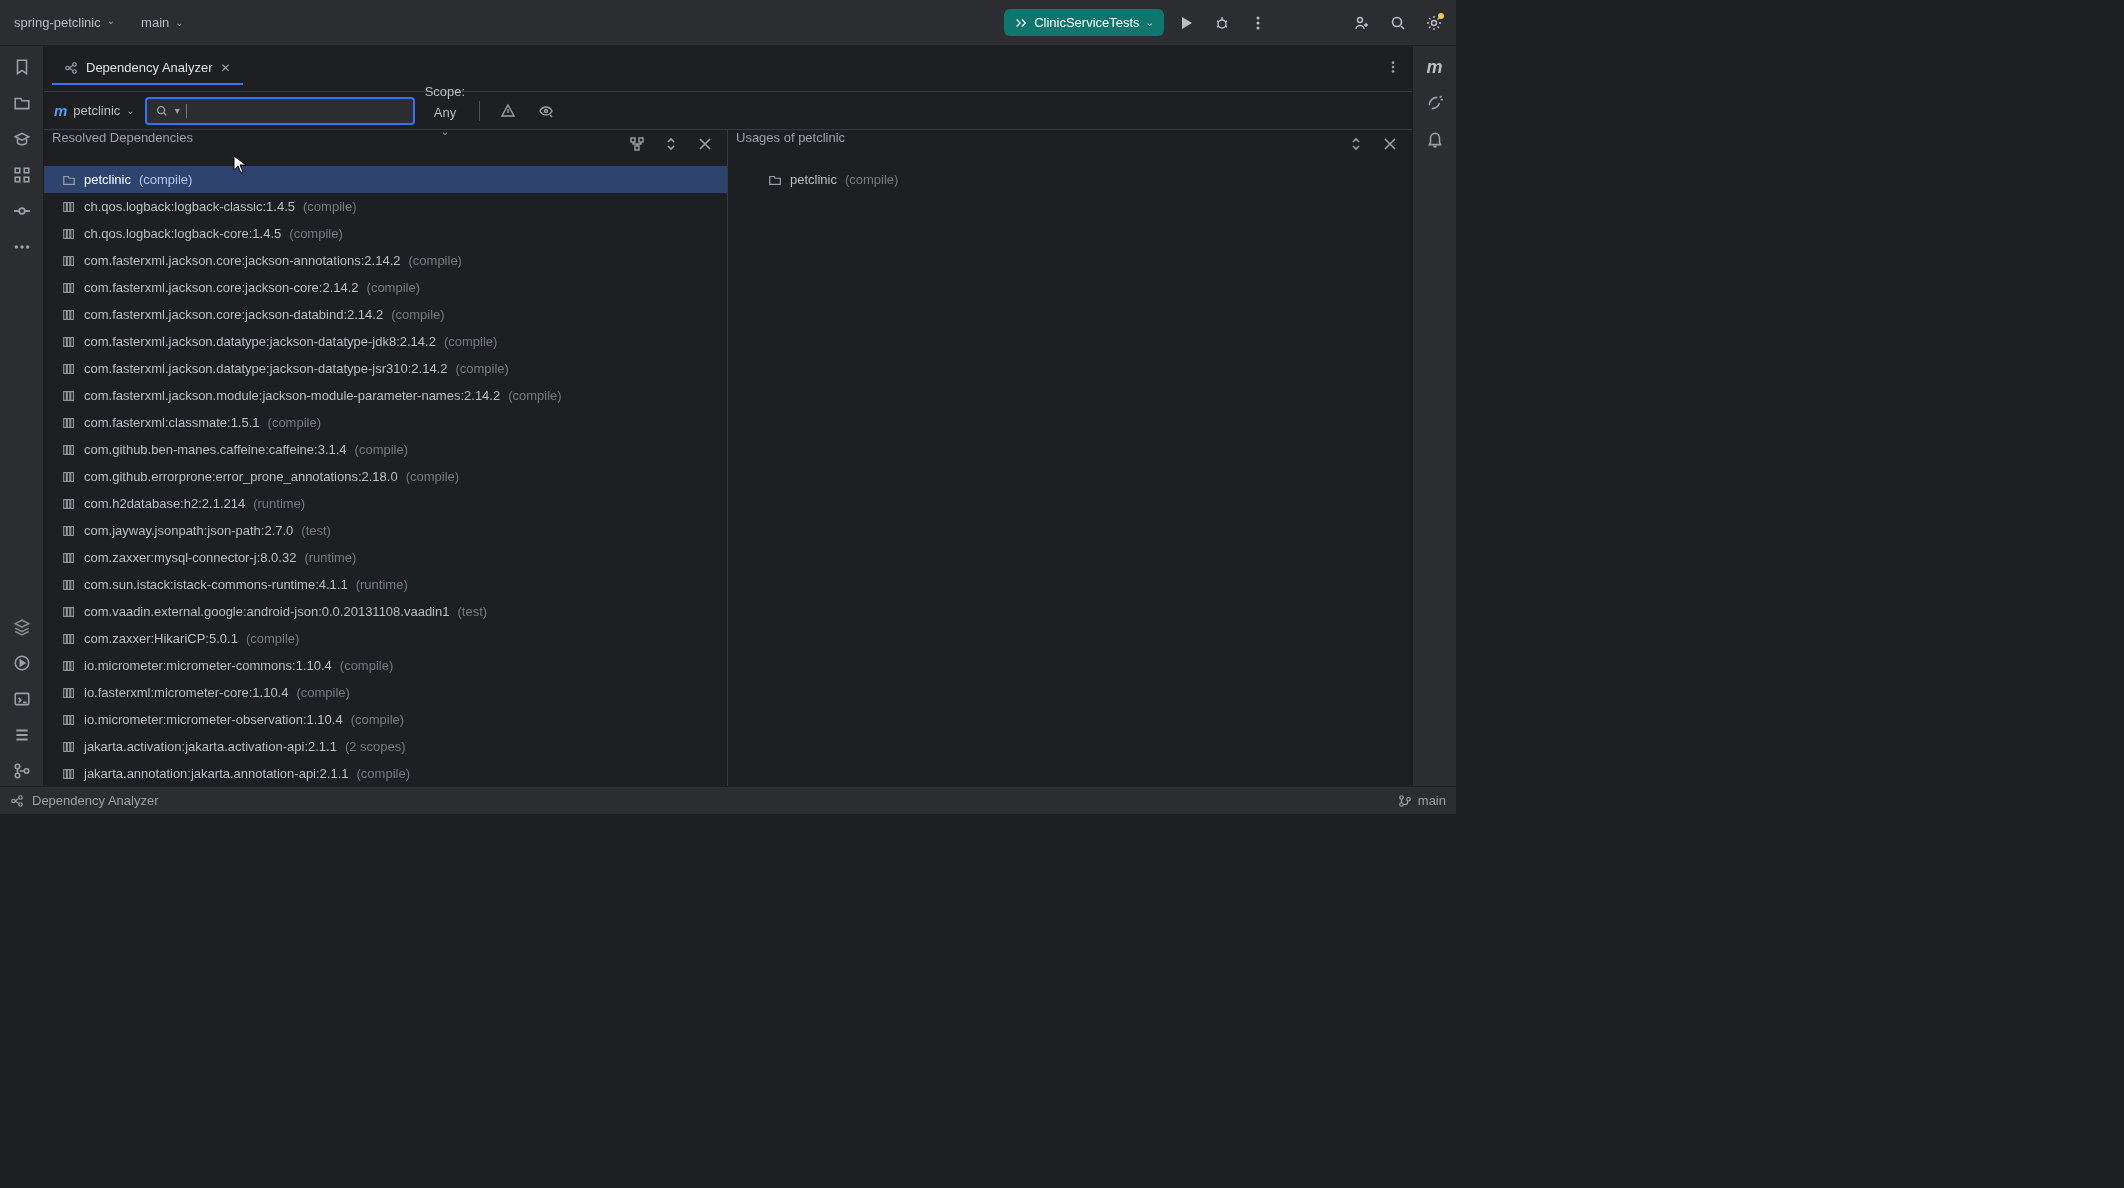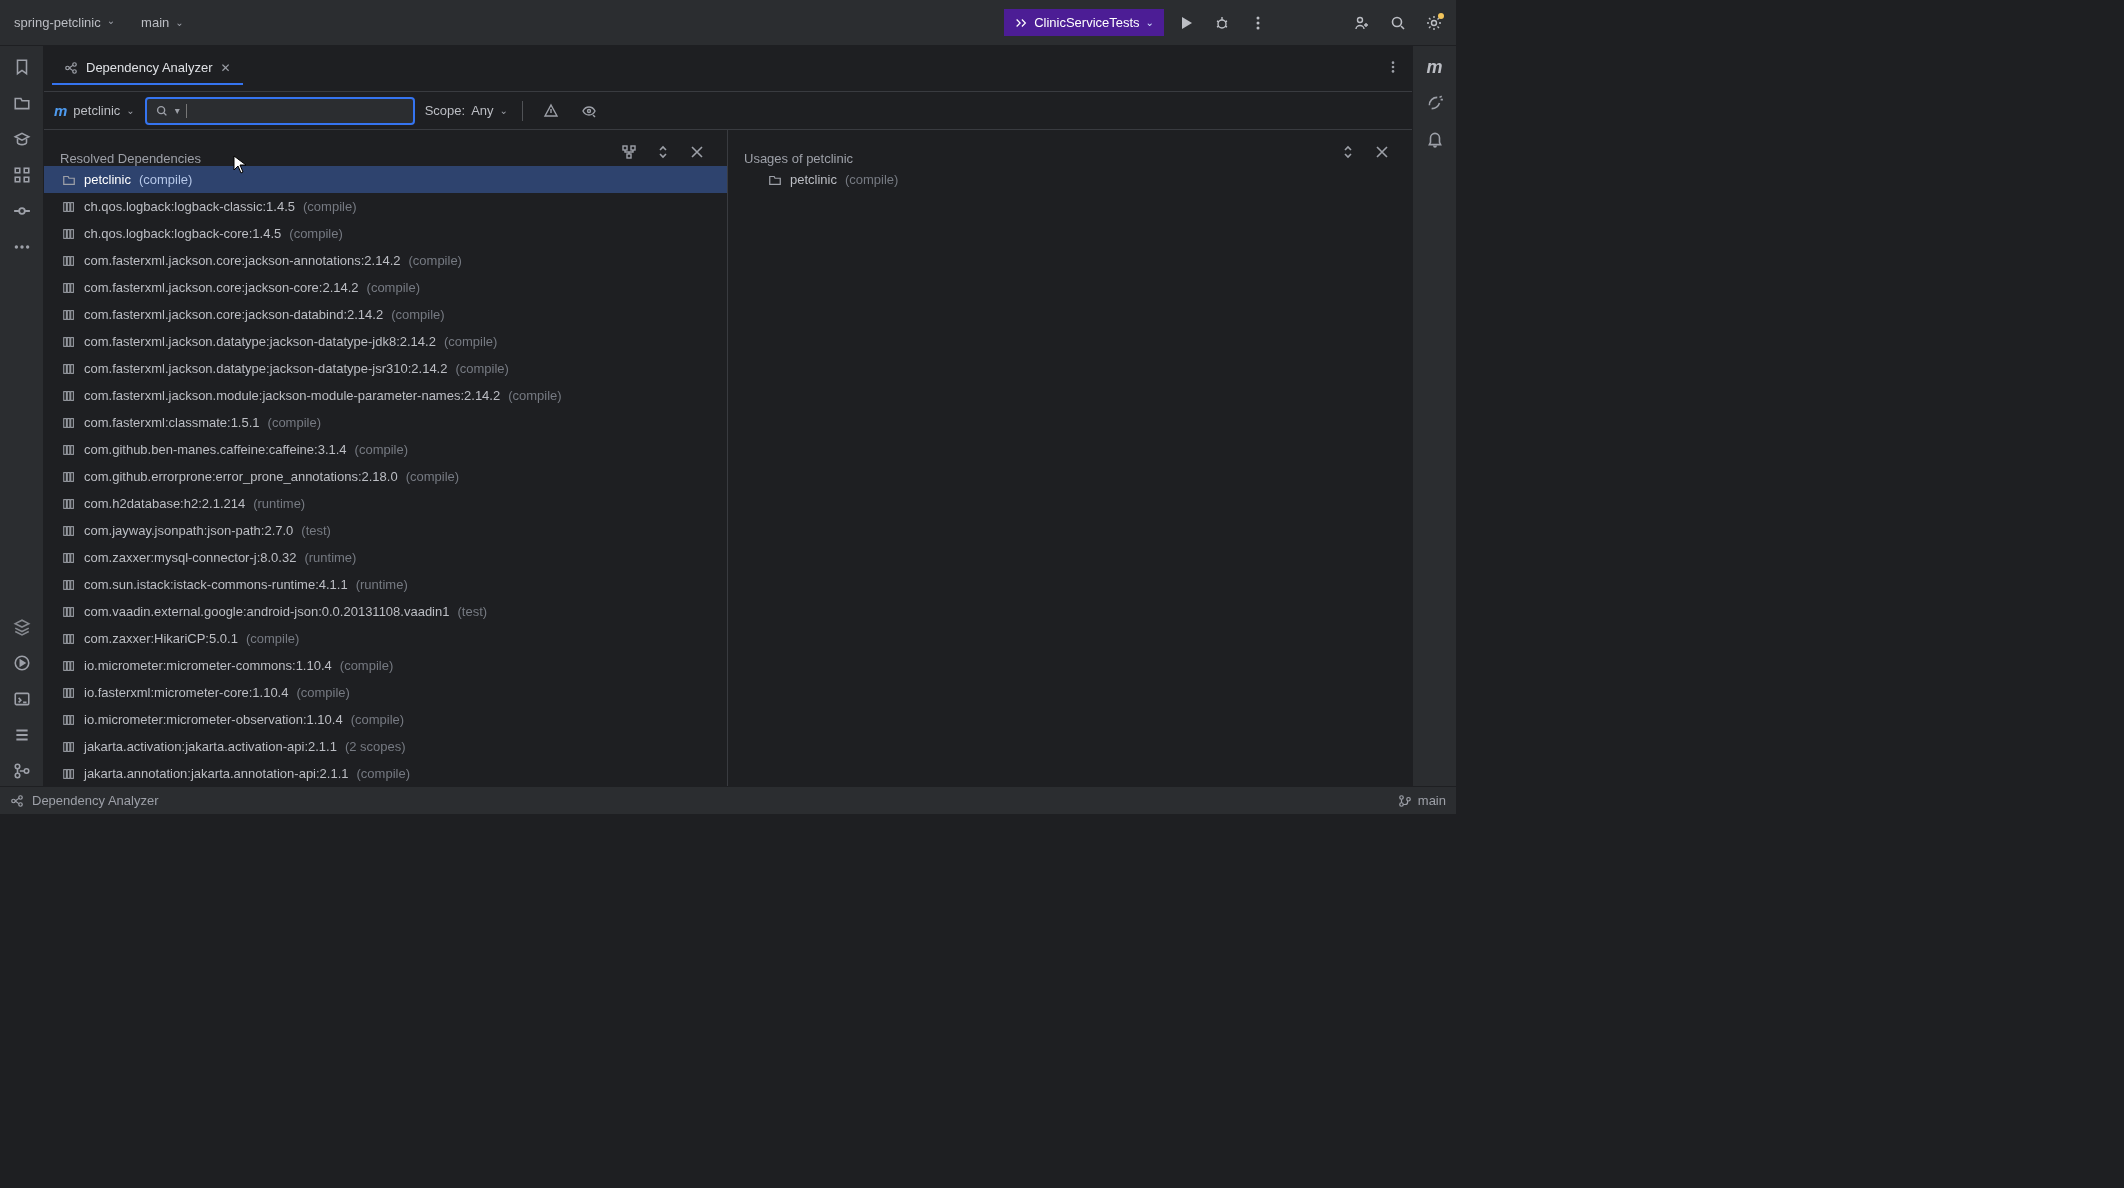--- a/index.html
+++ b/index.html
@@ -20,22 +20,22 @@
     align-items: center;
     padding: 0 8px;
     gap: 8px;
     background: #2b2d30;
     border-bottom: 1px solid #1e1f22;
   }
   .titlebar .proj { display:flex; align-items:flex-start; gap:6px; padding:4px 6px; border-radius:4px; }
   .titlebar .branch { display:flex; align-items:center; gap:6px; padding:4px 6px; }
   .spacer { flex:1; }
   .run-config {
-    background:#4c1d95; color:#fff; display:flex; align-items:center; gap:6px;
-    padding:6px 10px; border-radius:0;
+    background:#0f766e; color:#fff; display:flex; align-items:center; gap:6px;
+    padding:6px 10px; border-radius:6px;
   }
   .icon-btn {
     width:28px; height:28px; display:flex; align-items:center; justify-content:center;
     border-radius:4px; color:#bcbec4;
   }
   .icon-btn svg { width:16px; height:16px; }
   .chev { font-size:10px; color:#9da0a8; }
   .left-rail, .right-rail {
     position:absolute; top:46px; bottom:28px; width:44px; background:#2b2d30;
     display:flex; flex-direction:column; align-items:center; padding-top:6px; gap:6px;
@@ -55,28 +55,28 @@
 
   .toolbar { height:38px; display:flex; align-items:center; gap:10px; padding:0 10px; border-bottom:1px solid #393b40; }
   .m-badge { font-style:italic; font-weight:bold; color:#4e9bf0; font-size:15px; }
   .module-select { display:flex; align-items:center; gap:6px; }
   .search-box {
     display:flex; align-items:center; gap:6px; background:#2b2d30; border:2px solid #3574f0;
     border-radius:4px; height:28px; width:270px; padding:0 8px;
   }
   .search-box .caret { border-left:1px solid #777; height:14px; animation:blink 1s infinite; }
   @keyframes blink { 50% { opacity:0; } }
-  .scope-sel { display:flex; align-items:center; gap:6px; }
+  .scope-sel { display:flex; align-items:center; gap:6px;flex-direction:column; }
   .divider-v { width:1px; height:20px; background:#505256; margin:0 4px; }
 
   .content { flex:1; display:flex; min-height:0; }
   .panel { display:flex; flex-direction:column; min-height:0; }
   .panel-left { width:50%; border-right:1px solid #393b40; }
   .panel-right { flex:1; }
-  .panel-head { height:36px; display:flex; align-items:flex-end; padding:0 16px; color:#9da0a8; gap:8px;}
+  .panel-head { height:36px; display:flex; align-items:flex-start; padding:0 8px; color:#9da0a8; gap:8px;}
   .panel-head .head-tools { margin-left:auto; display:flex; gap:6px; color:#9da0a8; }
   .list { flex:1; overflow-y:auto; position:relative; }
   .list::-webkit-scrollbar { width:12px; }
   .list::-webkit-scrollbar-thumb { background:#4e5157; border-radius:6px; }
   .row { display:flex; align-items:center; gap:8px; height:27px; padding:0 10px 0 18px; color:#bcbec4; white-space:nowrap; }
   .row.selected { background:#2e436e; color:#fff; }
   .row .scope { color:#767a82; }
   .row.selected .scope { color:#b5c7e8; }
   .row-indent { padding-left:40px; }
 

